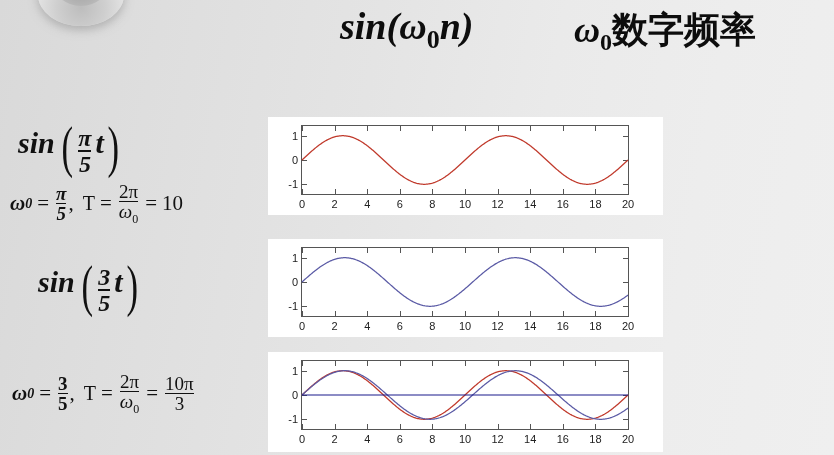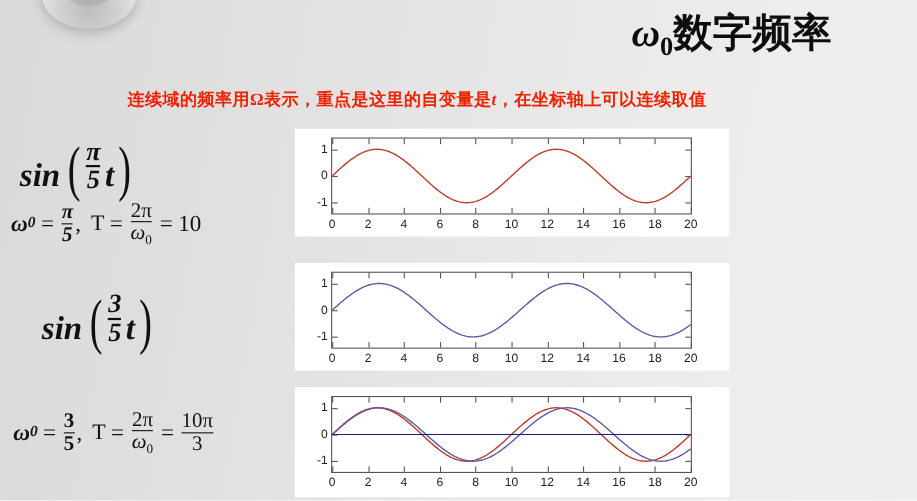--- a/index.html
+++ b/index.html
@@ -49,21 +49,21 @@
     position:absolute;left:116px;top:80px;
     font-size:15.5px;font-weight:700;color:#ee2200;
     font-family:"Liberation Serif",serif;white-space:nowrap;letter-spacing:.4px;
   }
   .red-note i{font-style:italic;}
 
   
   .eq-big{
     position:absolute;font-style:italic;font-weight:700;color:#111;
     font-family:"Liberation Serif",serif;
-    display:flex;align-items:flex-end;white-space:nowrap;
+    display:flex;align-items:flex-start;white-space:nowrap;
   }
   .eq-big .fname{font-size:30px;margin-right:3px;}
   .paren{
     font-size:56px;font-weight:400;line-height:.78;font-style:normal;
     transform:scaleX(.62);display:inline-block;
   }
   .frac{
     display:inline-flex;flex-direction:column;align-items:center;
     vertical-align:middle;margin:0 2px;line-height:1.02;
   }
@@ -98,28 +98,28 @@
 </style>
 </head>
 <body>
 
 <div id="slide">
 
   <div class="corner-blob"></div>
   <div class="corner-blob-inner"></div>
 
 
+  <div class="hdr-formula">
+    <span>sin(ω</span><span class="sub">0</span><span>n)</span>
+  </div>
 
   <div class="hdr-formula-cn">
     <span class="om">ω</span><span class="sub">0</span><span>数字频率</span>
   </div>
 
-  <div class="red-note">
-    <span>连续域的频率用Ω表示，重点是这里的自变量是</span><i>t</i><span>，在坐标轴上可以连续取值</span>
-  </div>
 
   <div class="eq-big" style="left:18px;top:126px;">
     <span class="fname">sin</span>
     <span class="paren">(</span>
     <span class="frac">
       <span class="num">π</span>
       <span class="den">5</span>
     </span>
     <span class="varv">t</span>
     <span class="paren">)</span>

